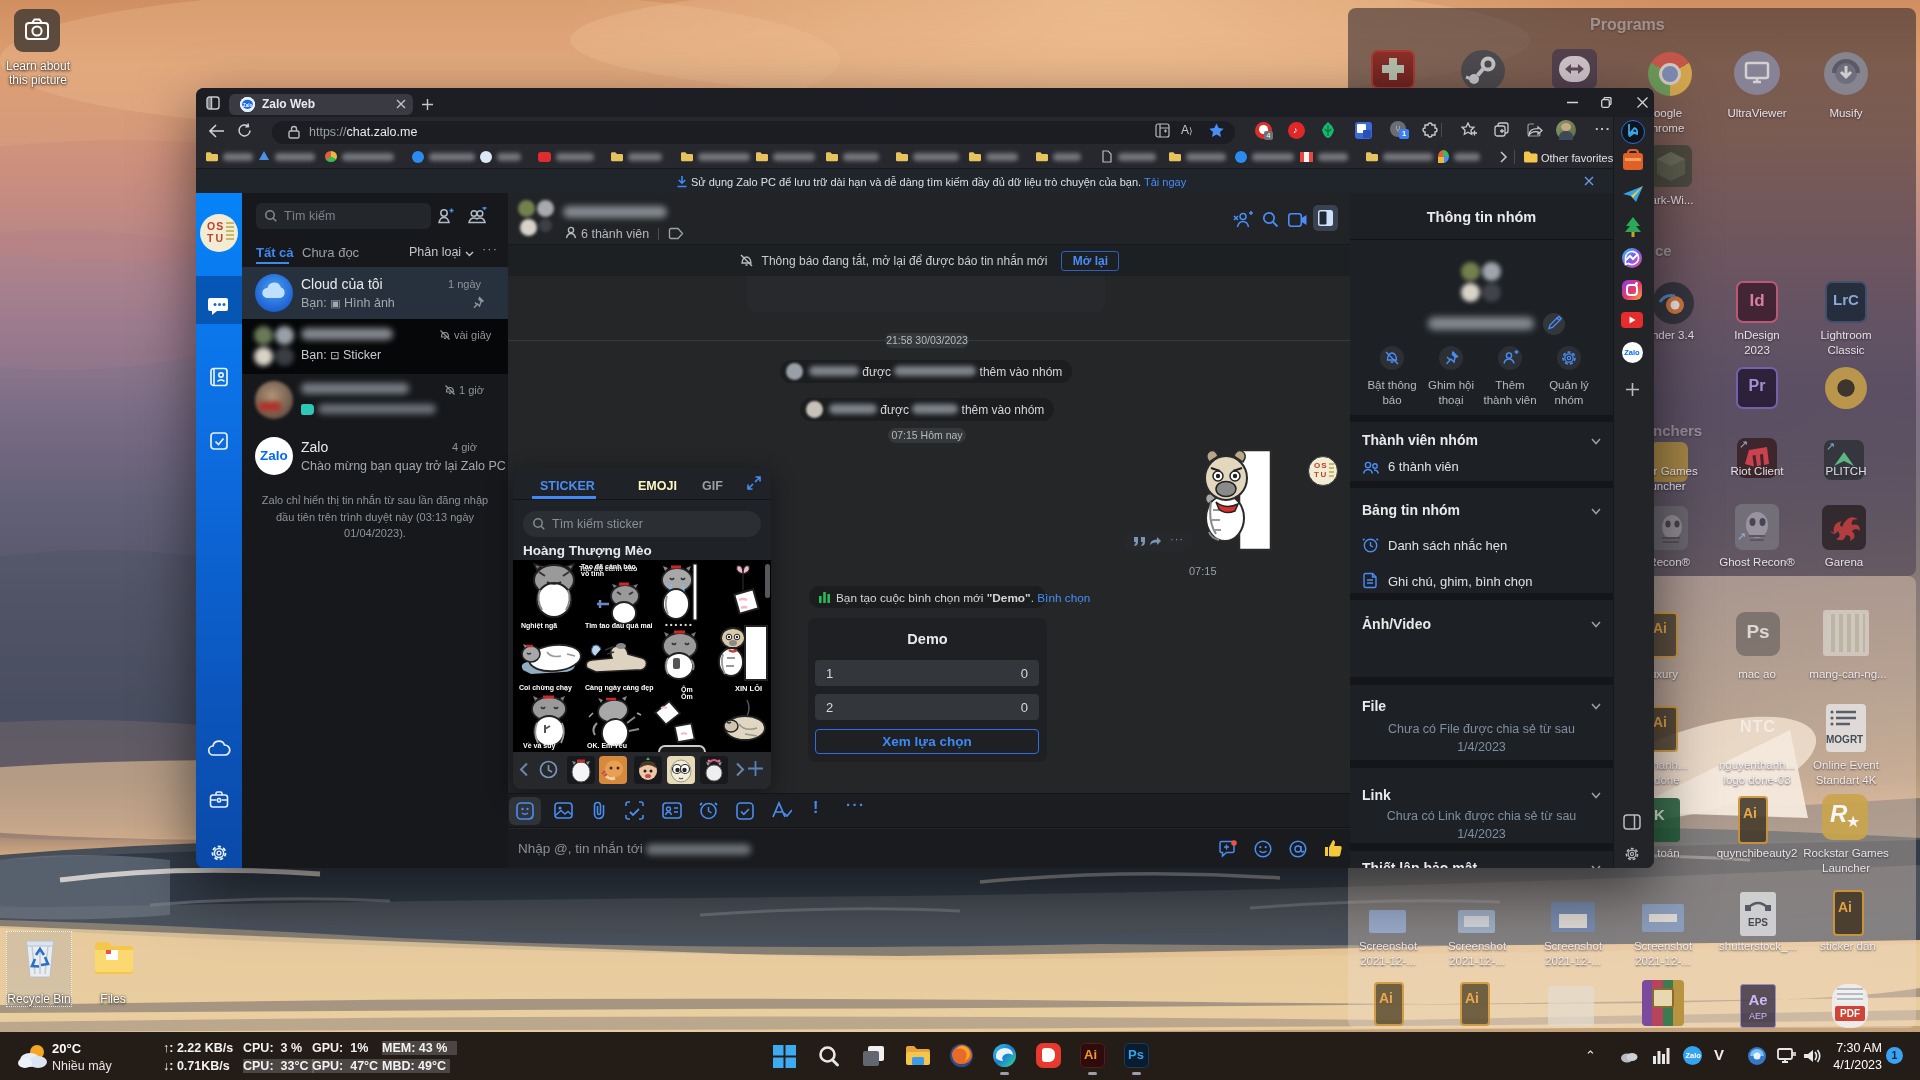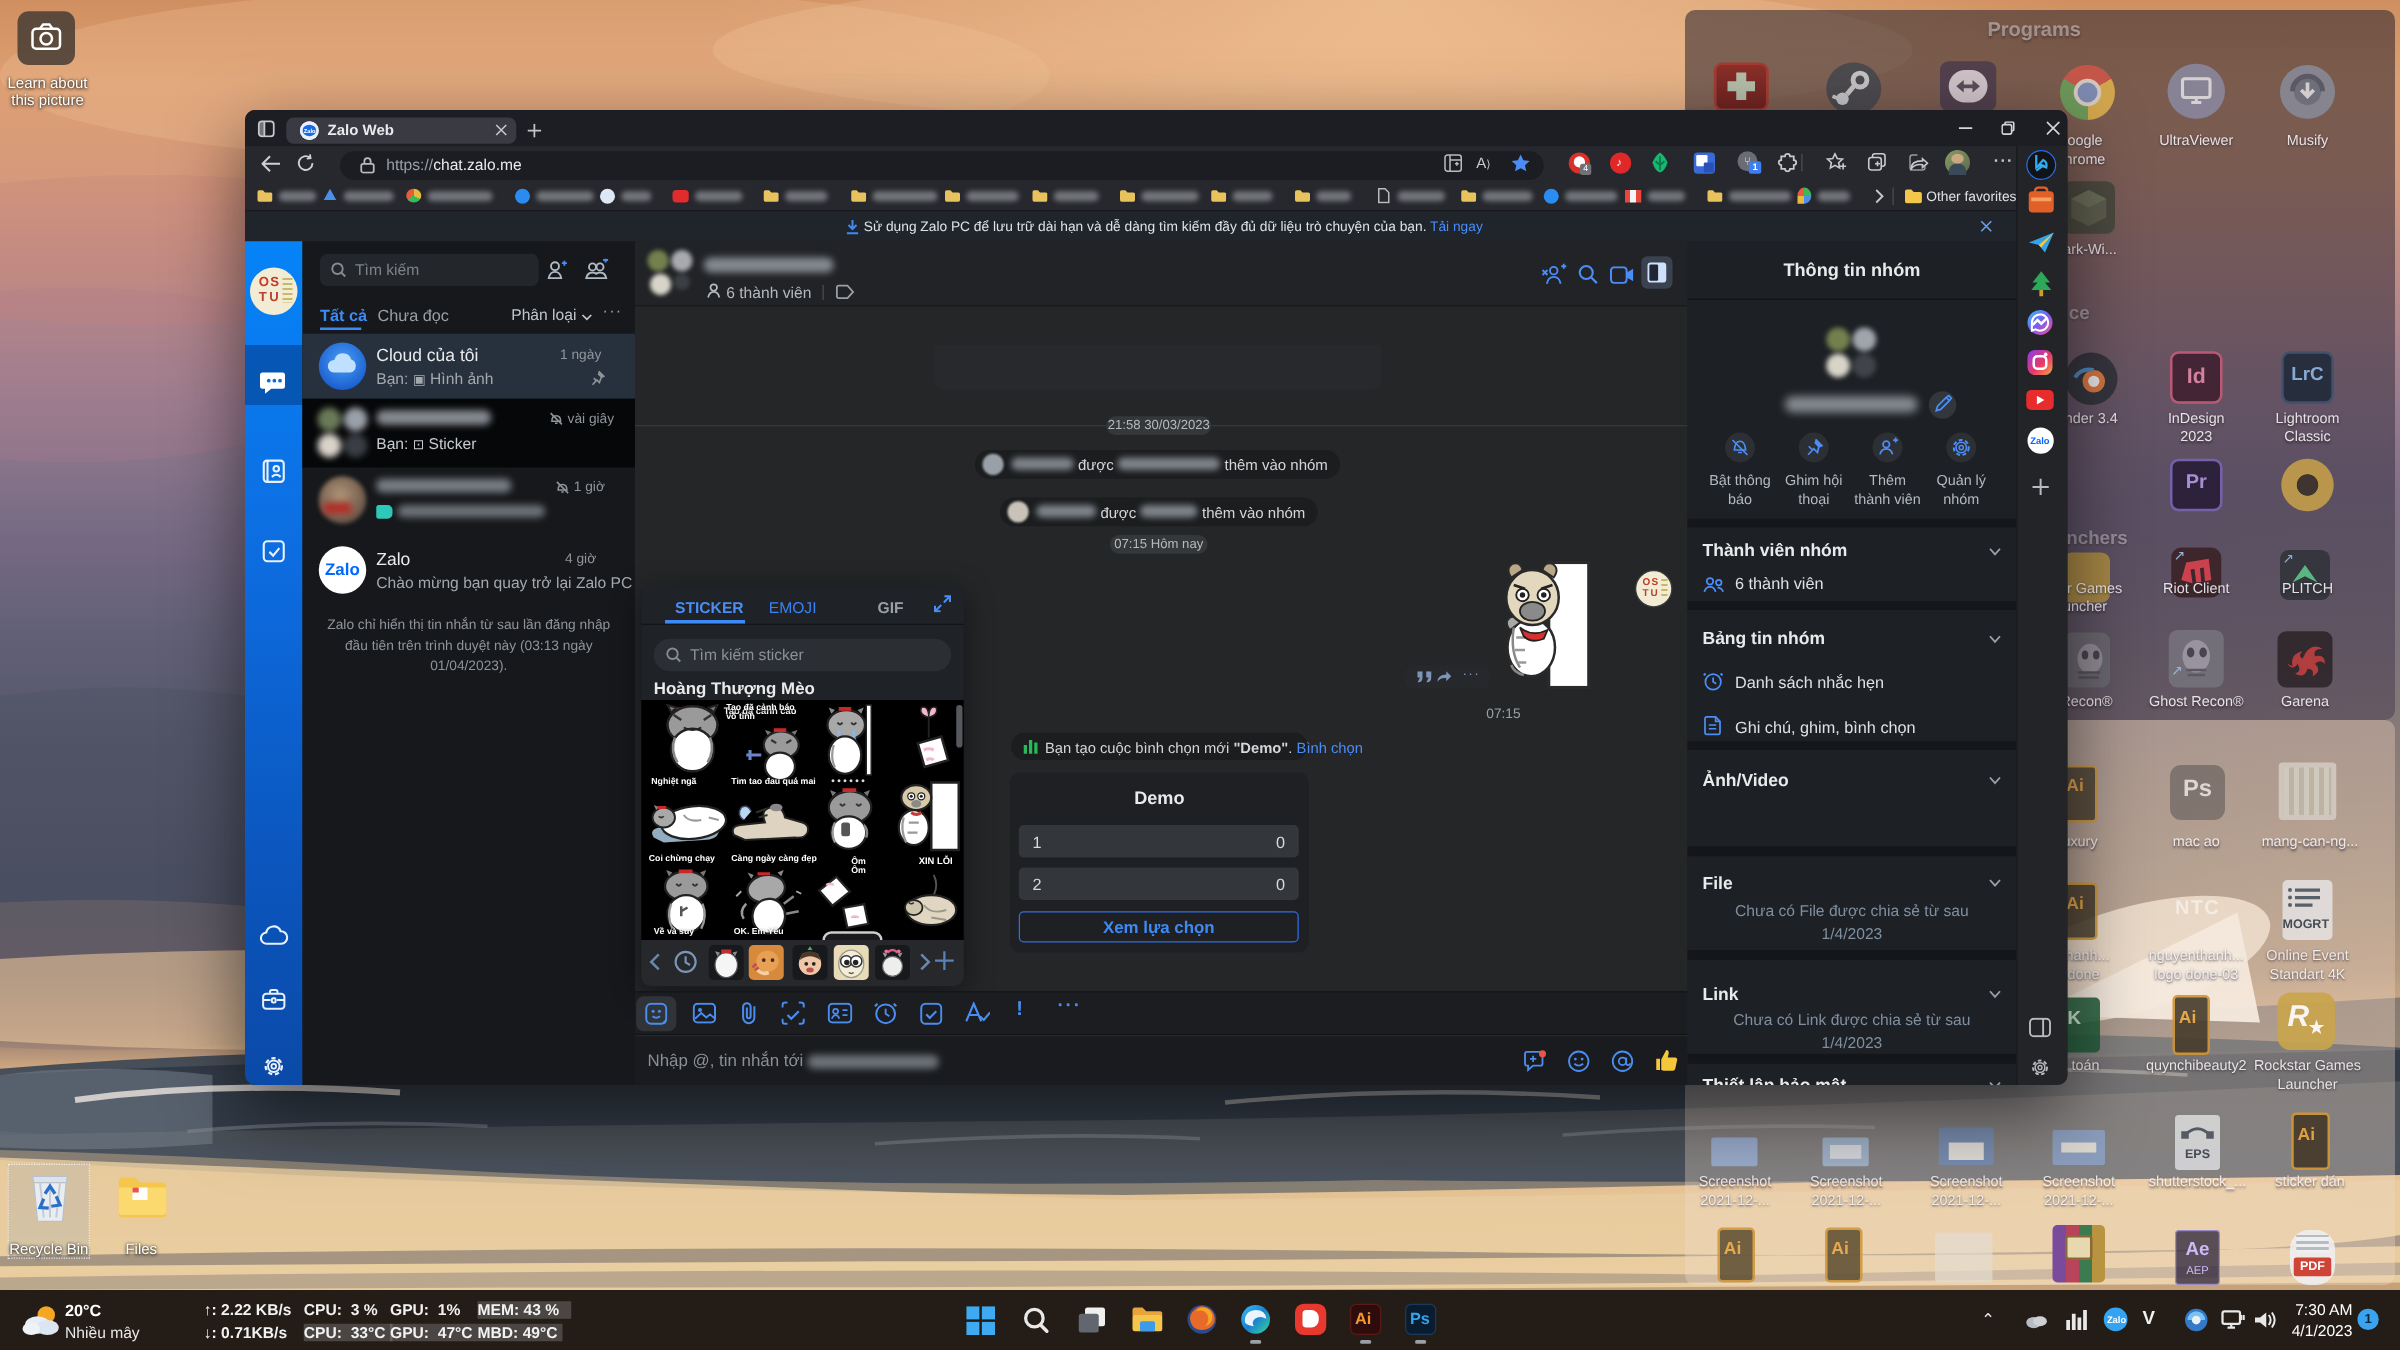--- a/index.html
+++ b/index.html
@@ -712,20 +712,28 @@
  <svg class="a" style="left:1092px;top:125px" width="20" height="14" viewBox="0 0 20 14">
         <rect x="0.8" y="0.8" width="12.5" height="12.5" rx="2.5" fill="none" stroke="#4a8df8" stroke-width="1.6"></rect>
         <path d="M13.5 5 l5 -3 v10 l-5 -3Z" fill="#4a8df8"></path>
       </svg>
  <div class="a" style="left:1117px;top:117px;width:25px;height:26px;border-radius:5px;background:#3a4250"></div>
  <svg class="a" style="left:1121px;top:121px" width="17" height="18" viewBox="0 0 17 18">
         <rect x="1" y="1" width="15" height="16" rx="2.5" fill="#cfe0fa"></rect>
         <rect x="2.5" y="2.5" width="7" height="13" rx="1" fill="#1e2733"></rect>
       </svg>
 
+ <div class="a" style="left:312px;top:157px;width:842px;height:31px;background:#1d2023;display:flex;align-items:center;justify-content:center">
+   <svg width="15" height="15" viewBox="0 0 15 15" style="margin-right:8px">
+          <path d="M3 10 q0.8 -6 4.5 -6 q3.7 0 4.5 6 h-9Z M6.5 12 h2" stroke="#b8bdc2" stroke-width="1.3" fill="none"></path>
+          <path d="M2 2 l11 11" stroke="#b8bdc2" stroke-width="1.4"></path>
+        </svg>
+   <span style="color:#c9cdd1;font-size:12px">Thông báo đang tắt, mở lại để được báo tin nhắn mới</span>
+   <span style="margin-left:14px;width:58px;height:20px;border:1px solid #2e5ec2;border-radius:3px;color:#4a8df8;font-size:12px;font-weight:700;text-align:center;line-height:19px">Mở lại</span>
+ </div>
 
  <div class="a" style="left:551px;top:188px;width:358px;height:36px;border-radius:0 0 8px 8px;background:#27292c"></div>
 
  <div class="a" style="left:312px;top:252px;width:842px;height:1px;background:#36393c"></div>
  <div class="a" style="left:689px;top:245px;width:84px;height:15px;border-radius:8px;background:#35383b;color:#b6babd;font-size:10.5px;text-align:center;line-height:15px">21:58 30/03/2023</div>
 
  <div class="a" style="left:584px;top:272px;width:292px;height:23px;border-radius:12px;background:#1b1d1f;white-space:nowrap;overflow:hidden">
    <span style="position:absolute;left:6px;top:3px;width:17px;height:17px;border-radius:50%;background:#9aa0a8;filter:blur(1px)"></span>
    <span style="position:absolute;left:29px;top:5px;color:#d4d7da;font-size:12px"><span style="display:inline-block;width:50px;height:10px;border-radius:5px;background:#7e838a;filter:blur(2.5px)"></span> được <span style="display:inline-block;width:82px;height:10px;border-radius:5px;background:#7e838a;filter:blur(2.5px)"></span> thêm vào nhóm</span>
  </div>
@@ -788,21 +796,21 @@
         <div class="a" style="right:11px;top:6px;color:#d8dadd;font-size:13px">0</div>
  </div>
  <div class="a" style="left:619px;top:606px;width:224px;height:26px;border-radius:4px;background:#33373b">
    <div class="a" style="left:11px;top:6px;color:#d8dadd;font-size:13px">2</div>
         <div class="a" style="right:11px;top:6px;color:#d8dadd;font-size:13px">0</div>
  </div>
  <div class="a" style="left:619px;top:641px;width:224px;height:25px;border:1px solid #2e6de5;border-radius:4px;color:#3d8af5;font-weight:700;font-size:13.5px;text-align:center;line-height:23px">Xem lựa chọn</div>
 
  <div class="a" style="left:317px;top:380px;width:258px;height:321px;border-radius:8px;background:#1f2226;box-shadow:0 6px 24px rgba(0,0,0,.45)"></div>
  <div class="a" style="left:344px;top:391px;color:#4a8df5;font-size:12.5px;font-weight:700">STICKER</div>
- <div class="a" style="left:419px;top:391px;color:#3b82f6;font-size:12.5px;font-weight:400">EMOJI</div>
+ <div class="a" style="left:442px;top:391px;color:#fef9c3;font-size:12.5px;font-weight:700">EMOJI</div>
  <div class="a" style="left:506px;top:391px;color:#9aa0a6;font-size:12.5px;font-weight:700">GIF</div>
  <svg class="a" style="left:551px;top:388px" width="14" height="14" viewBox="0 0 14 14">
         <path d="M8.5 1 H13 V5.5 M13 1 L8 6 M5.5 13 H1 V8.5 M1 13 L6 8" stroke="#4a8df5" stroke-width="1.6" fill="none"></path>
       </svg>
  <div class="a" style="left:336px;top:408px;width:64px;height:2.5px;background:#3d8af5"></div>
  <div class="a" style="left:317px;top:411px;width:258px;height:1px;background:#121416"></div>
  <div class="a" style="left:327px;top:423px;width:238px;height:26px;border-radius:13px;background:#2b2f34">
   <svg class="a" style="left:9px;top:6px" width="14" height="14" viewBox="0 0 14 14">
           <circle cx="6" cy="6" r="4.2" fill="none" stroke="#858b92" stroke-width="1.5"></circle>
           <path d="M9.2 9.2 l3 3" stroke="#858b92" stroke-width="1.5"></path>

